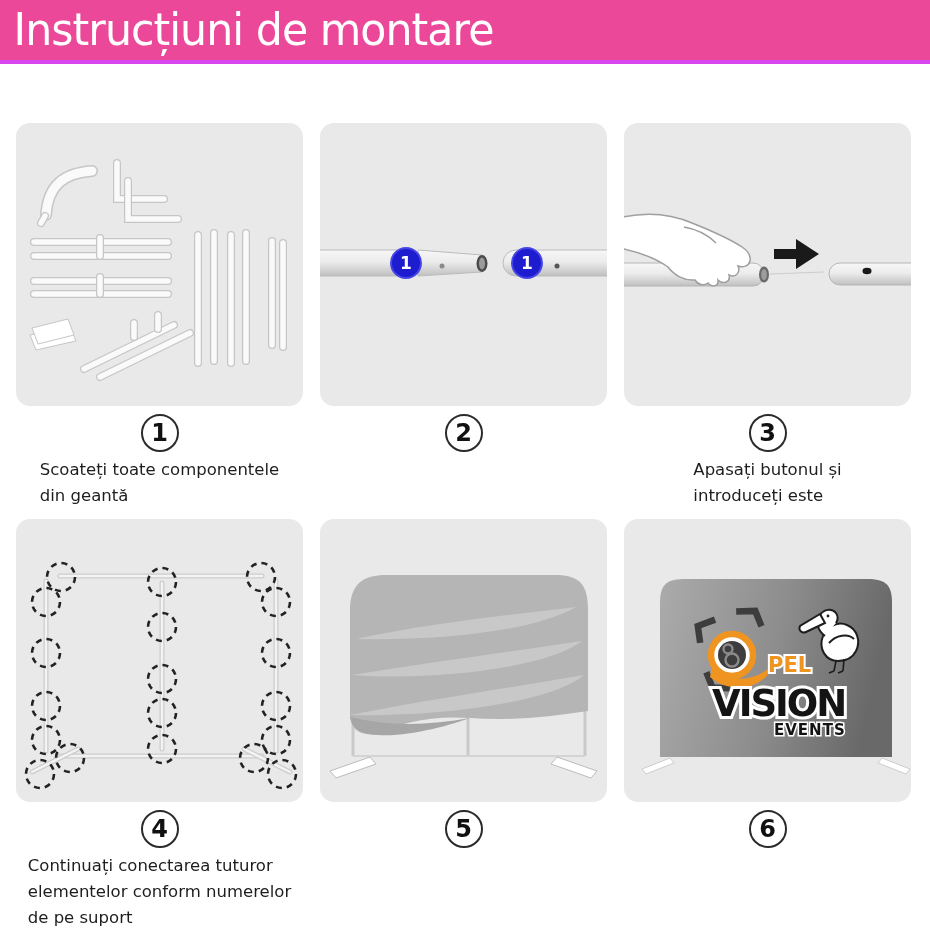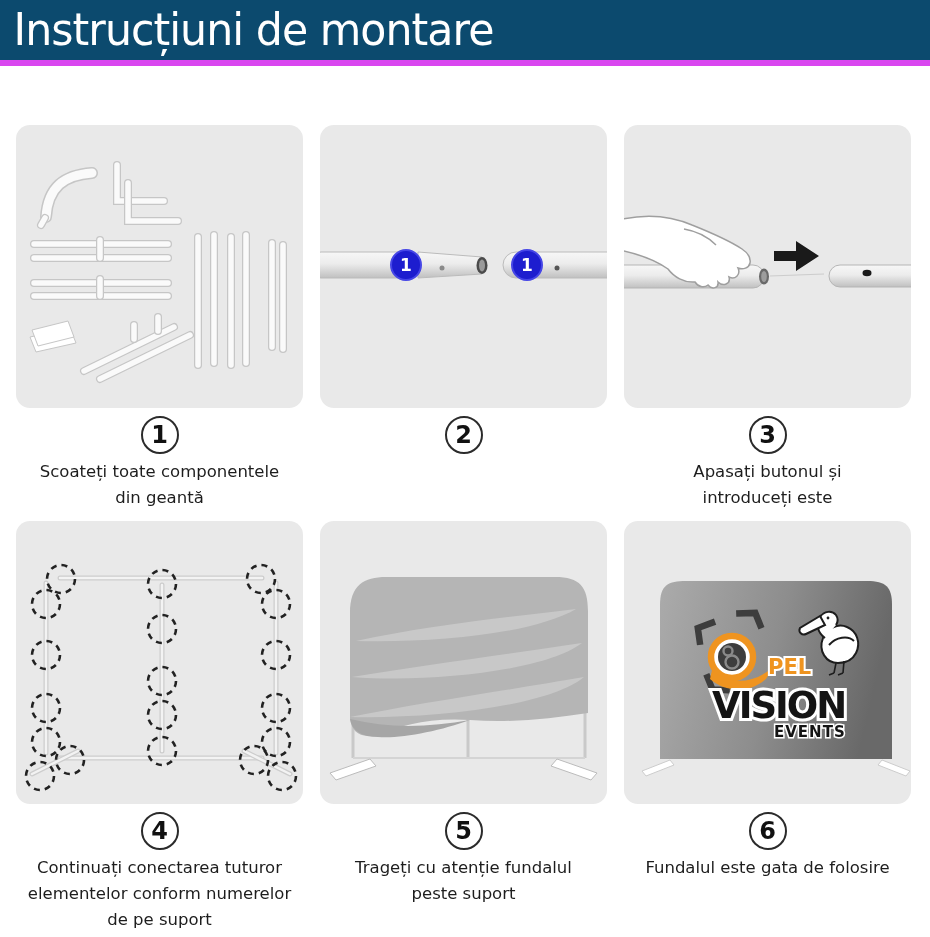--- a/index.html
+++ b/index.html
@@ -3,22 +3,22 @@
 <meta charset="utf-8">
 <style>
   html,body{margin:0;padding:0;background:#ffffff;}
   .page{
     width:930px;height:937px;overflow:hidden;background:#ffffff;
     font-family:"DejaVu Sans","Liberation Sans",sans-serif;
     position:relative;
   }
   
   .header{
-    height:60px;background:#0c4a6e;color:#ffffff;
-    border-bottom:6px solid #d946ef;
+    height:60px;background:#ec4899;color:#ffffff;
+    border-bottom:4px solid #d946ef;
     display:flex;align-items:center;
   }
   .header .title{
     font-size:44px;line-height:60px;font-weight:400;
     padding-left:14px;letter-spacing:-1px;transform:scaleX(.97);transform-origin:left center;
     white-space:nowrap;
   }
   
   .grid{
     display:grid;
@@ -34,21 +34,21 @@
   }
   .panel svg{display:block;}
   .badge{
     margin-top:8px;width:38px;height:38px;border-radius:50%;
     border:2.5px solid #2b2b2b;box-sizing:border-box;
     display:flex;align-items:center;justify-content:center;
     font-size:24px;font-weight:bold;color:#111;flex:none;
   }
   .caption{
     margin-top:5px;font-size:16.5px;line-height:1.58;color:#1d1d1d;
-    text-align:center;white-space:pre-line;max-width:285px;
+    text-align:left;white-space:pre-line;max-width:285px;
   }
   
   .tube-o{stroke:#c6c6c6;stroke-width:12;fill:none;stroke-linecap:round;}
   .tube-f{stroke:#fafafa;stroke-width:9;fill:none;stroke-linecap:round;}
   .tube-o.thin{stroke-width:8;}
   .tube-f.thin{stroke-width:5.5;}
   .frame-o{stroke:#cdcdcd;stroke-width:5;fill:none;stroke-linecap:round;}
   .frame-f{stroke:#f3f3f3;stroke-width:2.5;fill:none;stroke-linecap:round;}
   .dash-circle{fill:none;stroke:#222;stroke-width:2.6;stroke-dasharray:6 5;}
   .badge-num{fill:#fff;font-size:17px;font-weight:bold;text-anchor:middle;font-family:"DejaVu Sans",sans-serif;}
@@ -257,22 +257,20 @@
             <path fill="#c8c8c8" d="M30,196 C100,182 195,168 264,156 C228,186 108,198 30,196 Z"></path>
             <path fill="#a6a6a6" d="M30,198 C70,208 110,206 150,199 C120,210 80,218 58,216 C42,216 32,210 30,198 Z"></path>
           </g>
           <g fill="#ffffff" stroke="#bbbbbb">
             <polygon points="10,252 50,238 56,245 16,259"></polygon>
             <polygon points="237,238 277,252 271,259 231,245"></polygon>
           </g>
         </svg>
       </div>
       <div class="badge">5</div>
-      <div class="caption">Trageți cu atenție fundalul
-peste suport</div>
     </div>
 
     <div class="step">
       <div class="panel">
         <svg width="287" height="283" viewBox="0 0 287 283">
           <defs>
             <linearGradient id="g6" x1="0" y1="0" x2="1" y2="0.18">
               <stop offset="0" stop-color="#ababab"></stop>
               <stop offset="0.55" stop-color="#8d8d8d"></stop>
               <stop offset="1" stop-color="#696969"></stop>
@@ -307,17 +305,16 @@
               <path d="M205,124 C212,116 224,114 230,120" fill="none"></path>
               <path d="M201,117 C194,112 191,103 196,96 C200,90 208,89 212,94 C214,97 214,101 212,104"></path>
               <path d="M196,95 L176,107 C174,111 178,115 182,113 L201,104 Z"></path>
               <circle cx="204" cy="97" r="1.4" fill="#1d1d1d" stroke="none"></circle>
               <path d="M212,142 L210,152 M220,140 L219,152 M210,152 l-5,2 M219,152 l-5,2" fill="none" stroke-width="1.6"></path>
             </g>
           </g>
         </svg>
       </div>
       <div class="badge">6</div>
-      <div class="caption">Fundalul este gata de folosire</div>
     </div>
 
   </div>
 </div>
 
 </body></html>

